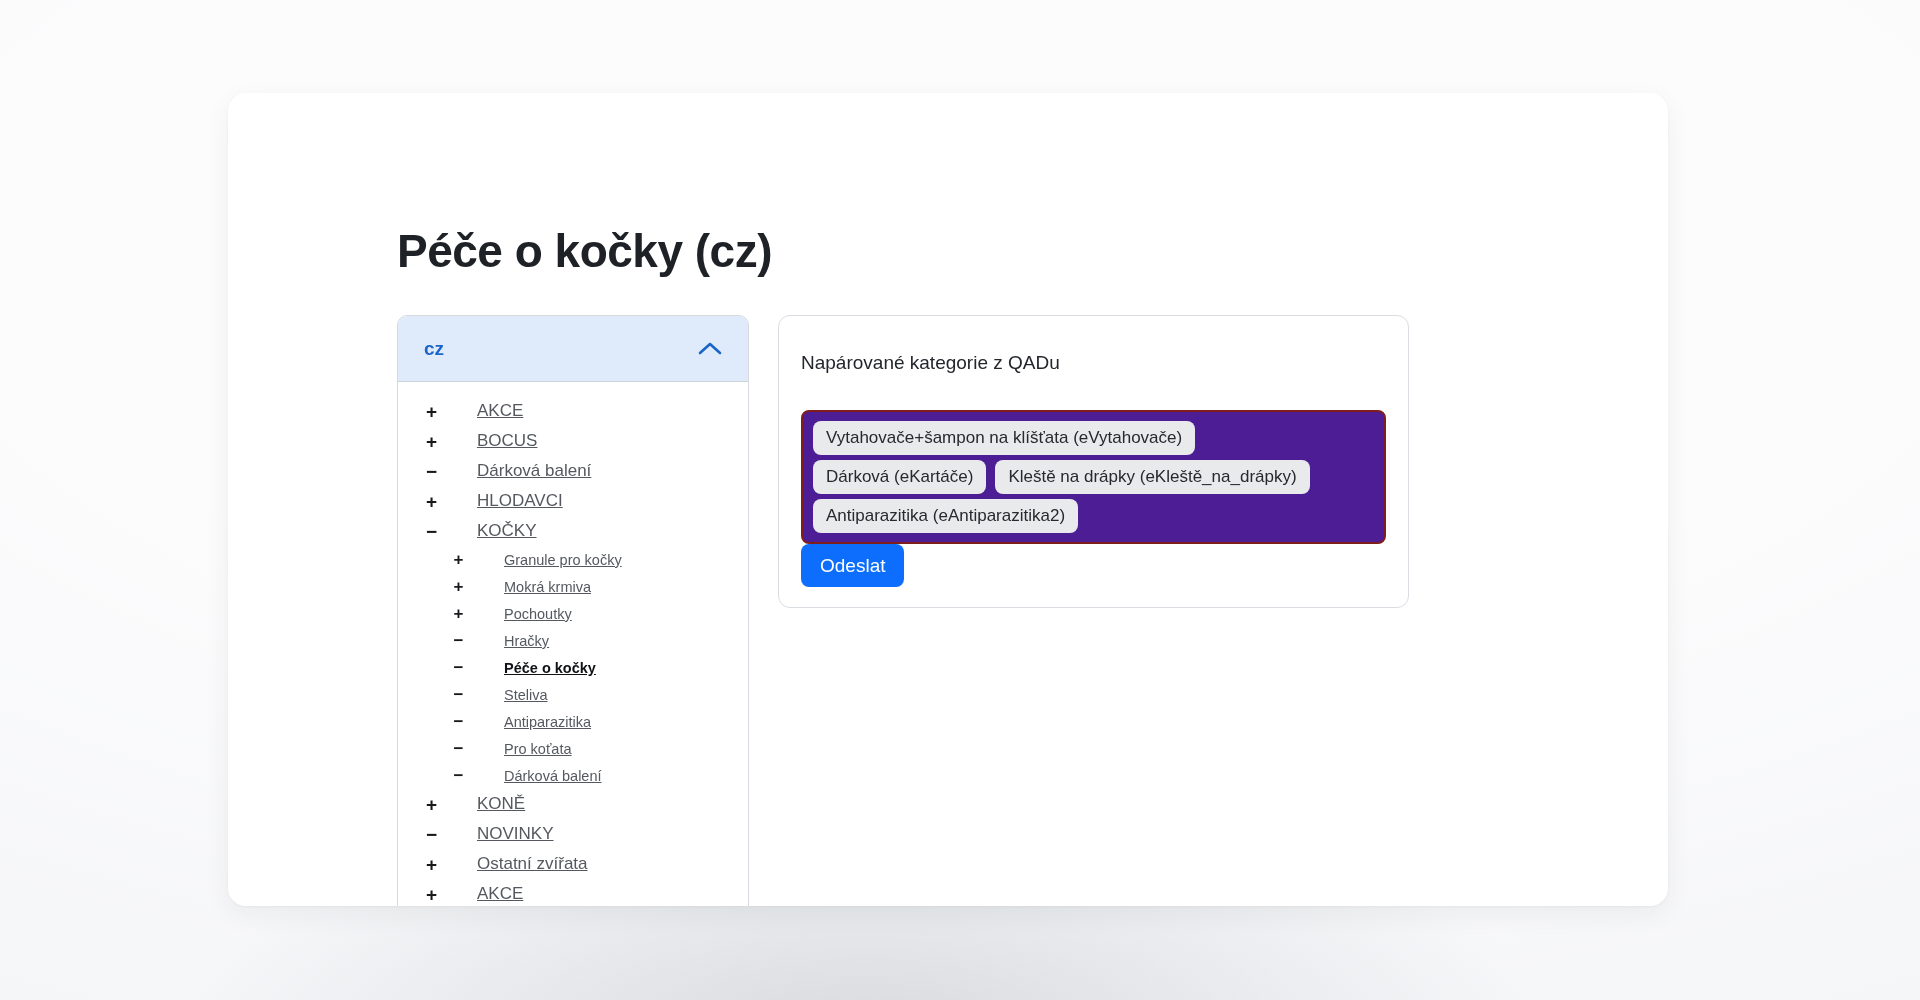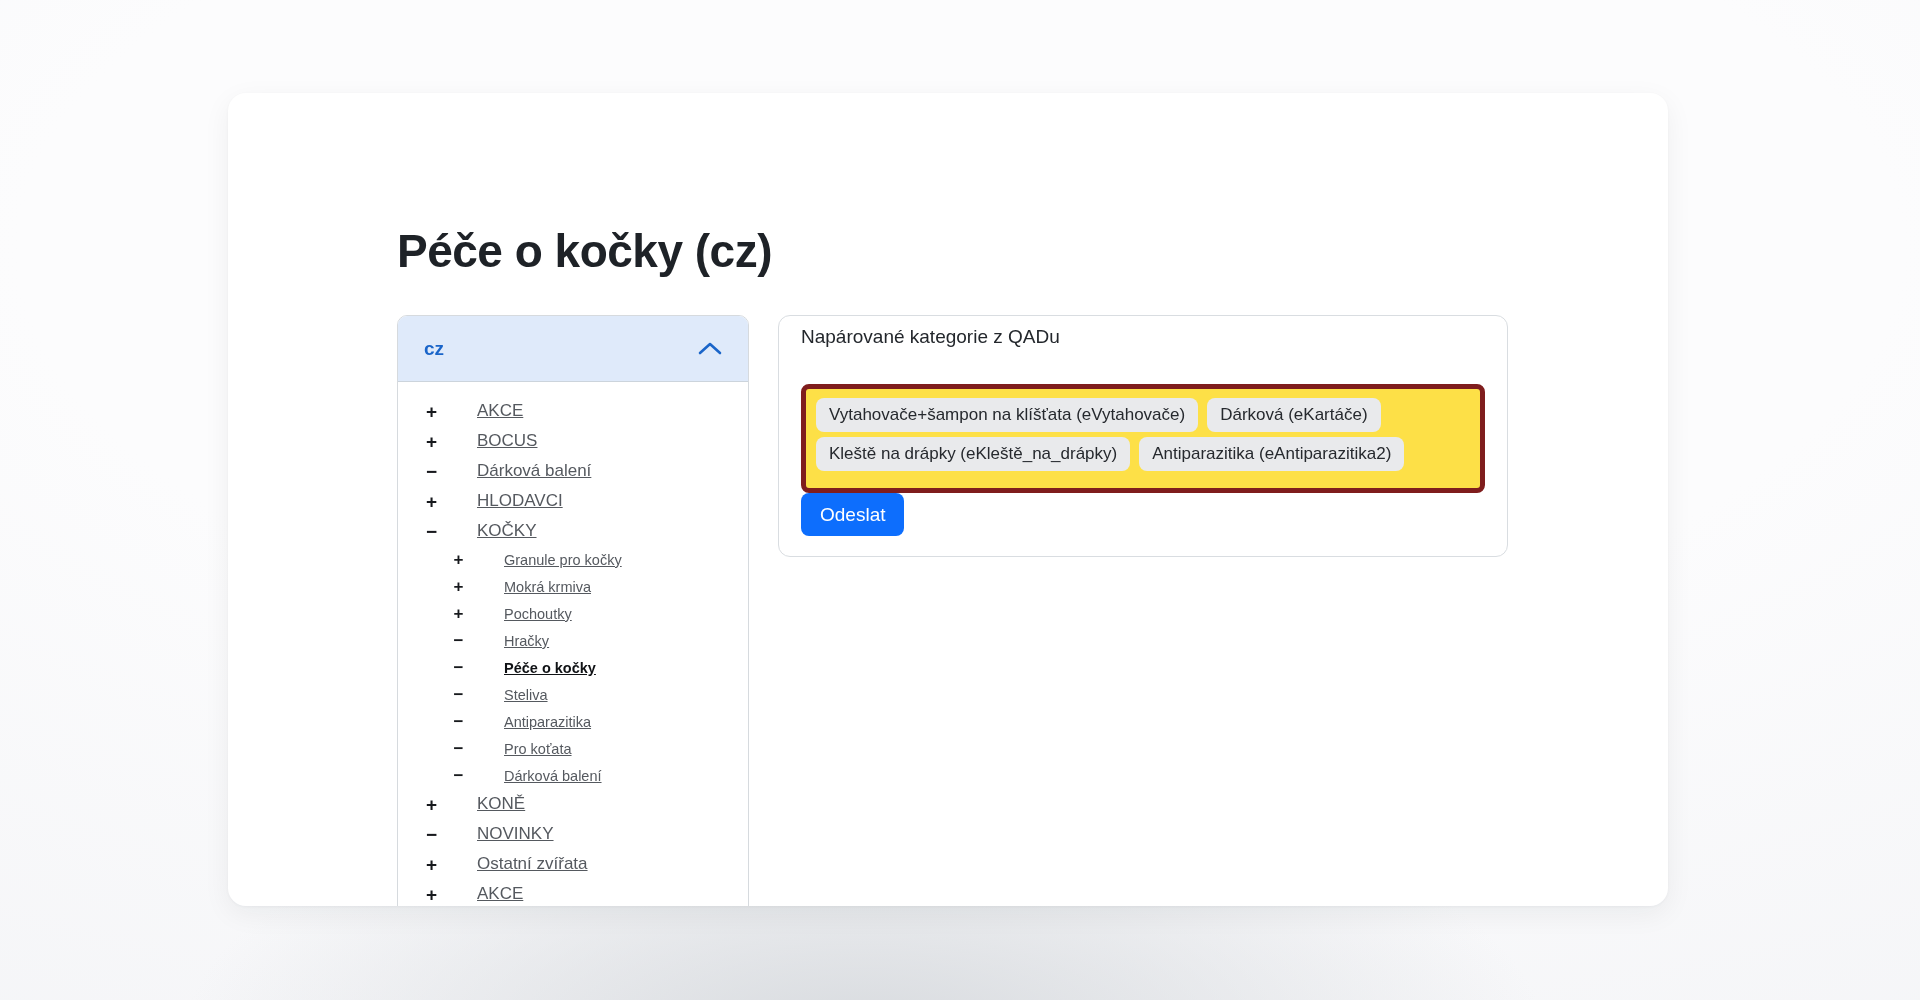--- a/index.html
+++ b/index.html
@@ -88,43 +88,43 @@
     font-size: 17px;
     color: #55595f;
     text-decoration: underline;
     cursor: pointer;
     margin-left: 29px;
   }
   .level-1 .tree-link { font-size: 14.5px; }
   .tree-item.active .tree-link { color: #101215; font-weight: 700; }
   
   .panel {
-    width: 730px;
+    width: 631px;
     box-sizing: border-box;
     border: 1px solid #d9dde1;
     border-radius: 12px;
     background: #fff;
-    padding: 10px 22px 20px 22px;
+    padding: 36px 22px 20px 22px;
   }
   .panel-label {
     font-size: 19px;
     color: #23272c;
     margin-bottom: 14px;
   }
   .tags-box {
-    border: 5px solid #7f1d1d;
+    border: 2px solid #7f1d1d;
     border-radius: 8px;
     min-height: 109px;
     box-sizing: border-box;
     padding: 9px 10px;
     display: flex;
     flex-wrap: wrap;
     gap: 5px 9px;
     align-content: flex-start;
-    background: #fde047;
+    background: #4c1d95;
     margin-top: 36px;
   }
   .tag {
     background: #e9eaec;
     border-radius: 8px;
     padding: 0 13px;
     height: 34px;
     display: inline-flex;
     align-items: center;
     font-size: 17px;

